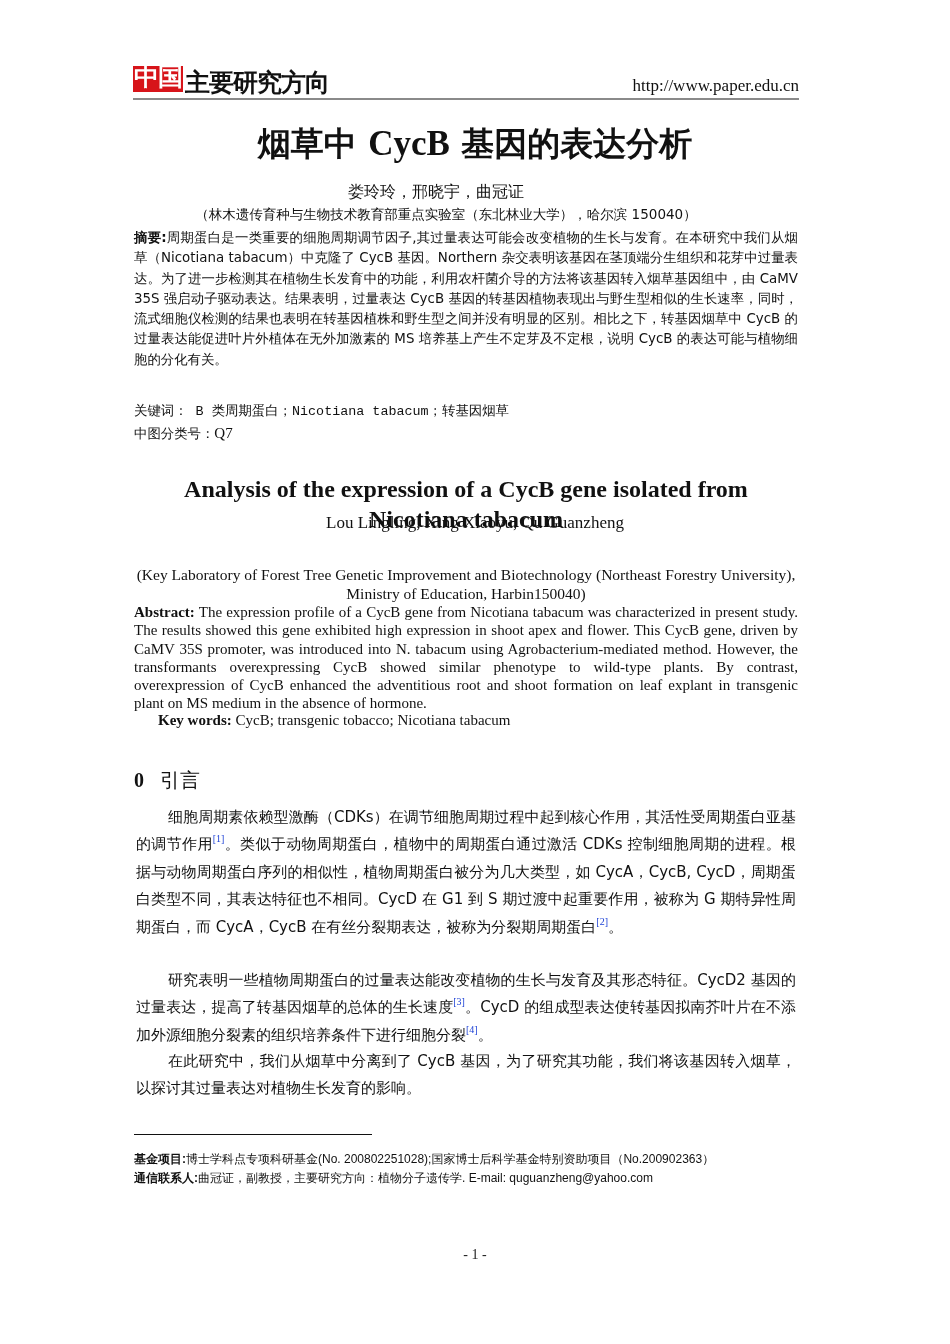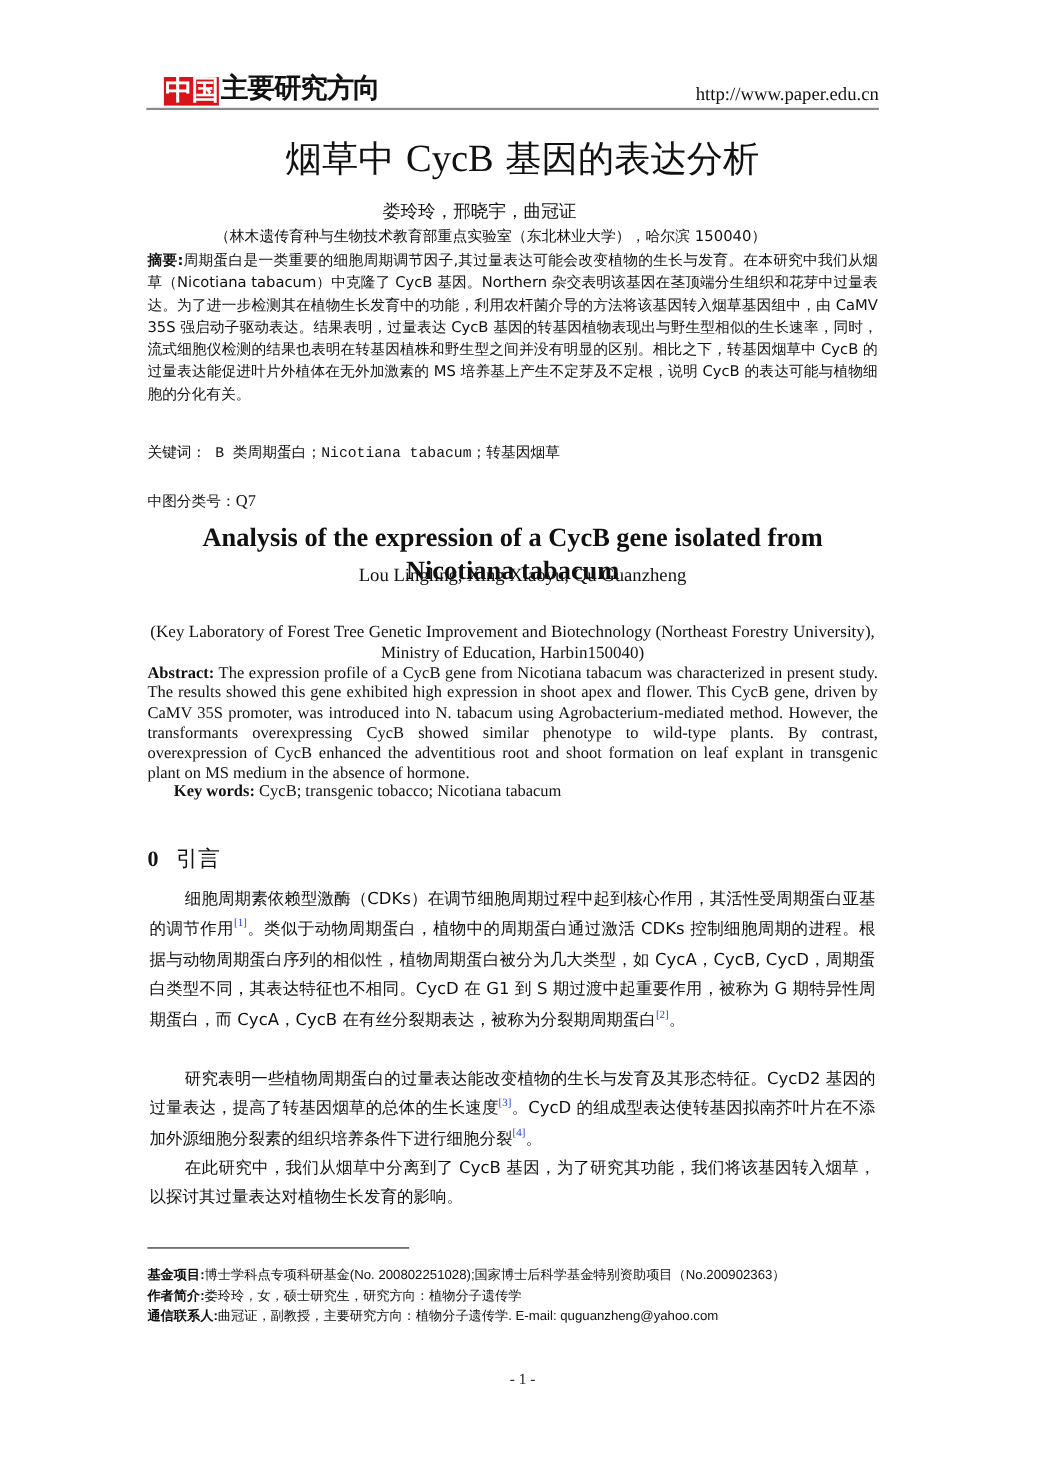--- a/index.html
+++ b/index.html
@@ -1,40 +1,40 @@
 <!DOCTYPE html>
 <html><head>
   <meta charset="utf-8">
   <style>
     html, body { margin: 0; padding: 0; background: #ffffff; }
     body { width: 950px; height: 1344px; position: relative; overflow: hidden;
            font-family: "Liberation Serif", "DejaVu Serif", serif; color: #111; }
     .page { position: absolute; left: 0; top: 0; width: 950px; height: 1344px; }
     .header { position: absolute; left: 133px; top: 66px; width: 666px; height: 32px; }
-    .logo { position: absolute; left: 0; top: 0; height: 30px; display: flex; align-items: flex-end;
-            font-family: Liberation Serif, serif; font-weight: bold; font-size: 25px; letter-spacing: -1px; margin-left: 16px; }
+    .logo { position: absolute; left: 0; top: 0; height: 30px; display: flex; align-items: flex-start;
+            font-family: Liberation Mono, monospace; font-weight: bold; font-size: 25px; letter-spacing: -1px; }
     .logo .red { color: #ffffff; background: #d7141a; padding: 0 1px; margin-right: 2px; line-height: 26px; display: inline-block; }
     .logo .black { color: #111; }
     .url { position: absolute; right: 0; top: 10px; font-size: 17px; color: #111; }
     .header-rule { position: absolute; left: 133px; top: 98px; width: 666px; height: 2px; background: #8a8a8a; }
 
     .title-cn { position: absolute; left: 0; top: 122px; width: 950px; text-align: center;
-                font-family: "DejaVu Sans", sans-serif; font-size: 33px; font-weight: normal; color: #111; }
+                font-family: "DejaVu Sans", sans-serif; font-size: 33px; font-weight: bold; color: #111; }
     .title-cn .latin { font-family: "Liberation Serif", serif; font-size: 35px; }
     .authors-cn { position: absolute; left: 0; top: 182px; width: 872px; text-align: center;
                   font-family: "DejaVu Sans", sans-serif; font-size: 16px; }
     .affil-cn { position: absolute; left: 0; top: 206px; width: 892px; text-align: center;
                 font-family: "DejaVu Sans", sans-serif; font-size: 13.5px; }
     .abstract-cn { position: absolute; left: 134px; top: 228px; width: 664px;
                    font-family: "DejaVu Sans", sans-serif; font-size: 13.4px; line-height: 20.3px;
                    text-align: justify; text-align-last: left; }
     .abstract-cn .label { font-weight: bold; }
     .kw-cn { position: absolute; left: 134px; top: 402px; width: 664px;
              font-family: Liberation Mono, monospace; font-size: 13.4px; }
-    .clc { position: absolute; left: 134px; top: 447px; width: 664px;
+    .clc { position: absolute; left: 134px; top: 425px; width: 664px;
            font-family: "DejaVu Sans", sans-serif; font-size: 13.4px; }
     .latin-inline { font-family: "Liberation Serif", serif; font-size: 15px; }
 
     .title-en { position: absolute; left: 134px; top: 474px; width: 664px; text-align: center;
                 font-weight: bold; font-size: 24px; line-height: 30px; }
     .authors-en { position: absolute; left: 0; top: 513px; width: 950px; text-align: center; font-size: 17px; }
     .affil-en { position: absolute; left: 134px; top: 565px; width: 664px; text-align: center;
                 font-size: 15.5px; line-height: 19px; }
     .abstract-en { position: absolute; left: 134px; top: 603px; width: 664px; font-size: 15px;
                    line-height: 18.3px; text-align: justify; }
@@ -114,18 +114,17 @@
     <p class="para"><span>研究表明一些植物周期蛋白的过量表达能改变植物的生长与发育及其形态特征。CycD2 基因的过量表达，提高了转基因烟草的总体的生长速度</span><sup class="ref">[3]</sup><span>。CycD 的组成型表达使转基因拟南芥叶片在不添加外源细胞分裂素的组织培养条件下进行细胞分裂</span><sup class="ref">[4]</sup><span>。</span></p>
   </div>
 
   <div class="body-text p3">
     <p class="para">在此研究中，我们从烟草中分离到了 CycB 基因，为了研究其功能，我们将该基因转入烟草，以探讨其过量表达对植物生长发育的影响。</p>
   </div>
 
   <div class="fn-rule"></div>
   <div class="footnotes">
     <div><span class="label">基金项目:</span><span>博士学科点专项科研基金(No. 200802251028);国家博士后科学基金特别资助项目（No.200902363）</span></div>
-    <div><span class="label">作者简介:</span><span>娄玲玲，女，硕士研究生，研究方向：植物分子遗传学</span></div>
     <div><span class="label">通信联系人:</span><span>曲冠证，副教授，主要研究方向：植物分子遗传学. E-mail: quguanzheng@yahoo.com</span></div>
   </div>
 
   <div class="page-num">- 1 -</div>
 </div>
 
 </body></html>

